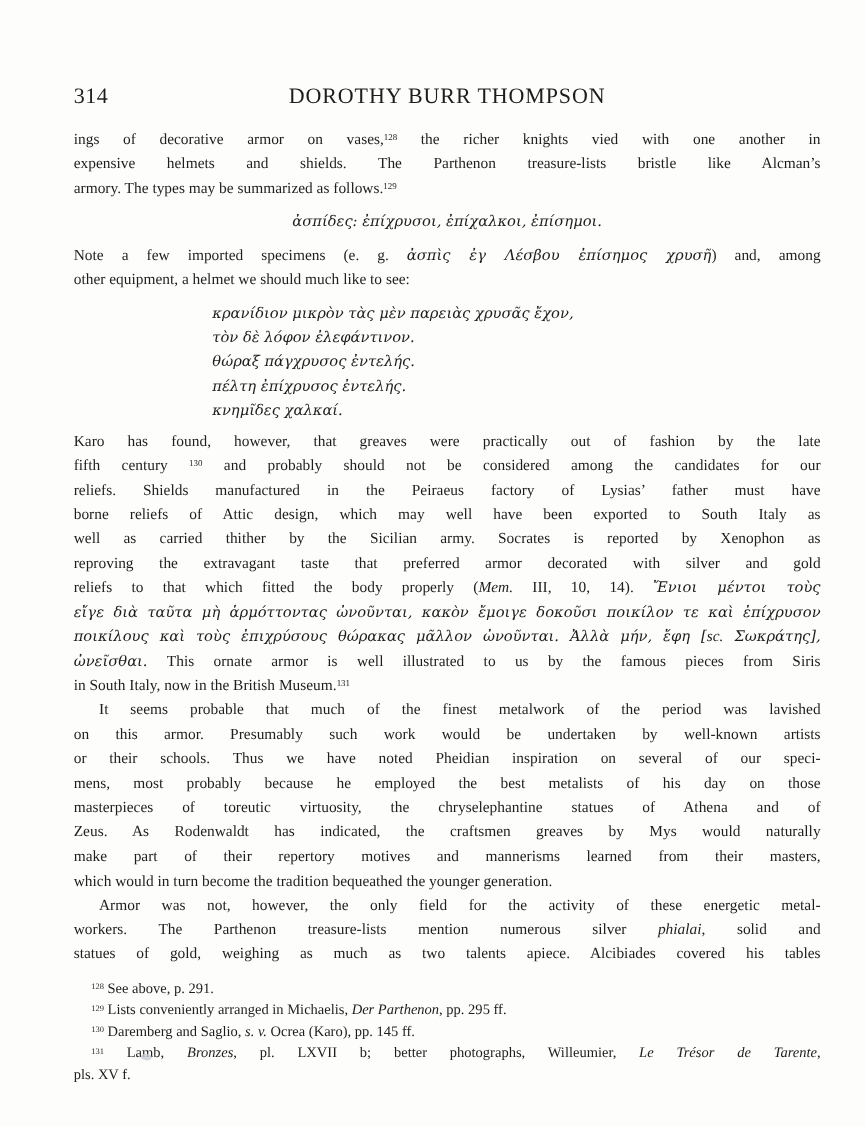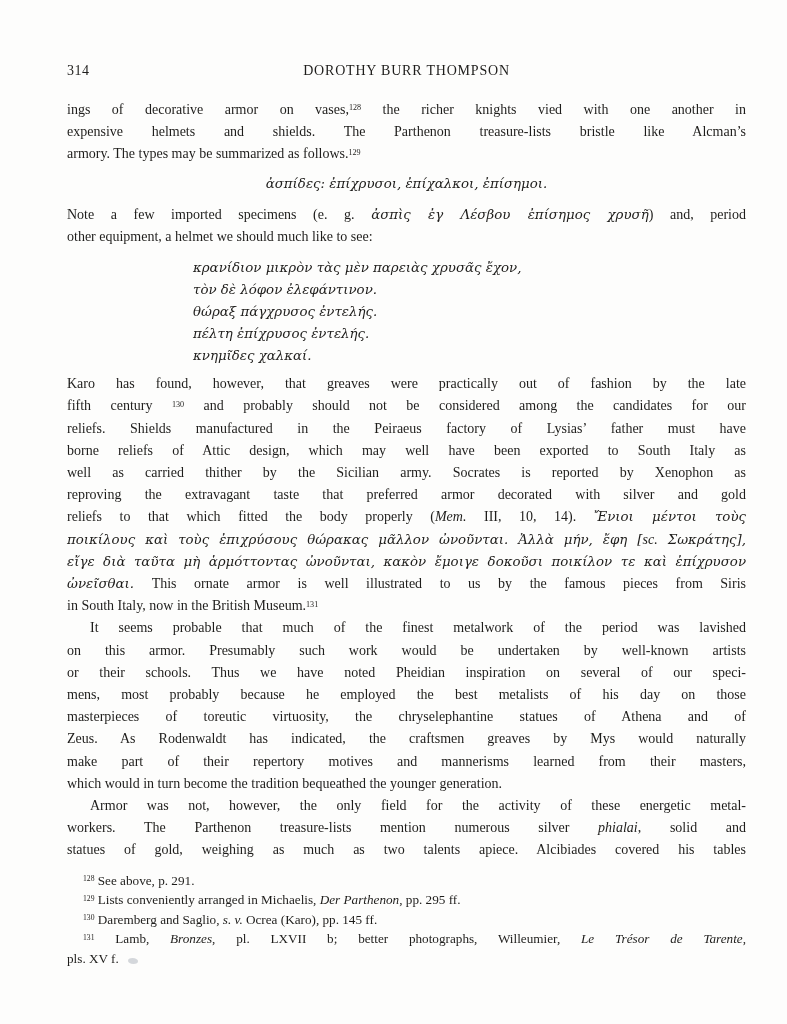--- a/index.html
+++ b/index.html
@@ -17,23 +17,23 @@
 
   .column {
     position: absolute;
     left: 67px;
     top: 0;
     width: 679px;
   }
 
   .running-header {
     position: relative;
-    margin-top: 62px;
+    margin-top: 80px;
     height: 17px;
-    font-size: 14px;
+    font-size: 20px;
     line-height: 17px;
     letter-spacing: 0.8px;
     text-align: center;
   }
   .page-number {
     position: absolute;
     left: 0;
     top: 0;
     letter-spacing: 0.5px;
   }
@@ -112,40 +112,40 @@
     <div class="body-content">
         <div class="block para">
           <div class="line first"><span>ings of decorative armor on vases,</span><sup>128</sup><span> the richer knights vied with one another in</span></div>
           <div class="line cont"><span>expensive helmets and shields. The Parthenon treasure-lists bristle like Alcman’s</span></div>
           <div class="line last cont"><span>armory. The types may be summarized as follows.</span><sup>129</sup></div>
         </div>
         <div class="block centered">
           <div class="line last first"><span class="greek">ἀσπίδες: ἐπίχρυσοι, ἐπίχαλκοι, ἐπίσημοι.</span></div>
         </div>
         <div class="block para after-centered">
-          <div class="line first"><span>Note a few imported specimens (e. g. </span><span class="greek">ἀσπὶς ἐγ Λέσβου ἐπίσημος χρυσῆ</span><span>) and, period</span></div>
+          <div class="line first"><span>Note a few imported specimens (e. g. </span><span class="greek">ἀσπὶς ἐγ Λέσβου ἐπίσημος χρυσῆ</span><span>) and, among</span></div>
           <div class="line last cont"><span>other equipment, a helmet we should much like to see:</span></div>
         </div>
         <div class="block verse">
           <div class="line first"><span class="greek">κρανίδιον μικρὸν τὰς μὲν παρειὰς χρυσᾶς ἔχον,</span></div>
           <div class="line cont"><span class="greek">τὸν δὲ λόφον ἐλεφάντινον.</span></div>
           <div class="line cont"><span class="greek">θώραξ πάγχρυσος ἐντελής.</span></div>
           <div class="line cont"><span class="greek">πέλτη ἐπίχρυσος ἐντελής.</span></div>
           <div class="line last cont"><span class="greek">κνημῖδες χαλκαί.</span></div>
         </div>
         <div class="block para karo">
           <div class="line first"><span>Karo has found, however, that greaves were practically out of fashion by the late</span></div>
           <div class="line cont"><span>fifth century </span><sup>130</sup><span> and probably should not be considered among the candidates for our</span></div>
           <div class="line cont"><span>reliefs. Shields manufactured in the Peiraeus factory of Lysias’ father must have</span></div>
           <div class="line cont"><span>borne reliefs of Attic design, which may well have been exported to South Italy as</span></div>
           <div class="line cont"><span>well as carried thither by the Sicilian army. Socrates is reported by Xenophon as</span></div>
           <div class="line cont"><span>reproving the extravagant taste that preferred armor decorated with silver and gold</span></div>
           <div class="line cont"><span>reliefs to that which fitted the body properly (</span><span class="italic">Mem.</span><span> III, 10, 14). </span><span class="greek">Ἔνιοι μέντοι τοὺς</span></div>
+          <div class="line cont"><span class="greek">εἴγε διὰ ταῦτα μὴ ἁρμόττοντας ὠνοῦνται, κακὸν ἔμοιγε δοκοῦσι ποικίλον τε καὶ ἐπίχρυσον</span></div>
           <div class="line cont"><span class="greek">ποικίλους καὶ τοὺς ἐπιχρύσους θώρακας μᾶλλον ὠνοῦνται. Ἀλλὰ μήν, ἔφη [</span><span class="italic">sc.</span><span class="greek"> Σωκράτης],</span></div>
-          <div class="line cont"><span class="greek">εἴγε διὰ ταῦτα μὴ ἁρμόττοντας ὠνοῦνται, κακὸν ἔμοιγε δοκοῦσι ποικίλον τε καὶ ἐπίχρυσον</span></div>
           <div class="line cont"><span class="greek">ὠνεῖσθαι.</span><span> This ornate armor is well illustrated to us by the famous pieces from Siris</span></div>
           <div class="line last cont"><span>in South Italy, now in the British Museum.</span><sup>131</sup></div>
         </div>
         <div class="block para indent">
           <div class="line first"><span>It seems probable that much of the finest metalwork of the period was lavished</span></div>
           <div class="line cont"><span>on this armor. Presumably such work would be undertaken by well-known artists</span></div>
           <div class="line cont"><span>or their schools. Thus we have noted Pheidian inspiration on several of our speci-</span></div>
           <div class="line cont"><span>mens, most probably because he employed the best metalists of his day on those</span></div>
           <div class="line cont"><span>masterpieces of toreutic virtuosity, the chryselephantine statues of Athena and of</span></div>
           <div class="line cont"><span>Zeus. As Rodenwaldt has indicated, the craftsmen greaves by Mys would naturally</span></div>

